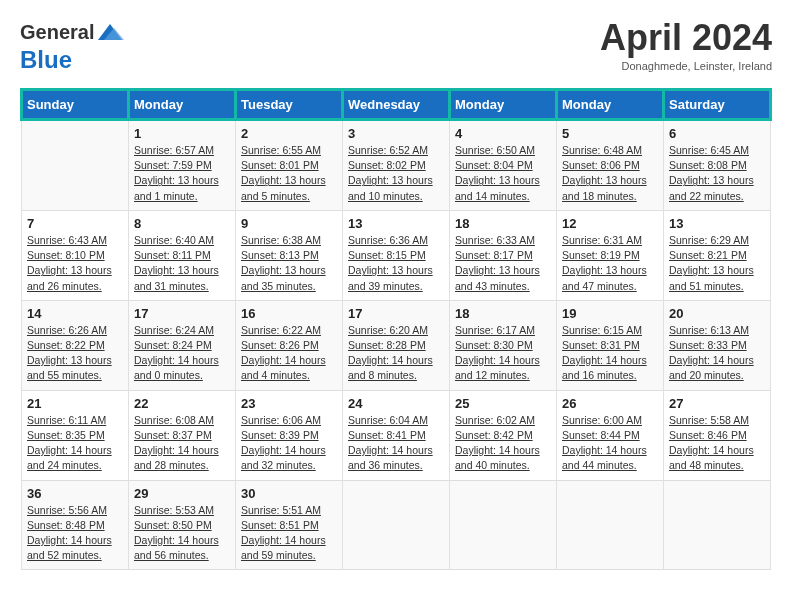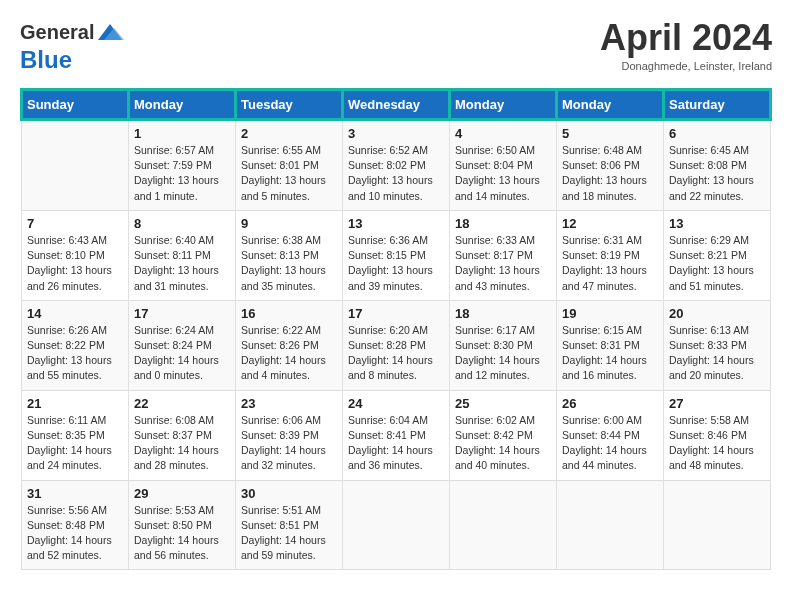--- a/index.html
+++ b/index.html
@@ -96,20 +96,21 @@
     .day-num {
       font-weight: bold;
       font-size: 13px;
       color: #222;
       margin-bottom: 2px;
     }
     .day-info {
       color: #333;
       font-size: 10.5px;
       line-height: 1.45;
+      text-decoration: underline;
     }
     .empty-cell {
       background: transparent;
     }
   </style>
 </head>
 <body>
 
 <div class="page">
   <div class="header">
@@ -256,21 +257,21 @@
             <div class="day-num">26</div>
             <div class="day-info">Sunrise: 6:00 AM<br>Sunset: 8:44 PM<br>Daylight: 14 hours<br>and 44 minutes.</div>
           </td>
           <td>
             <div class="day-num">27</div>
             <div class="day-info">Sunrise: 5:58 AM<br>Sunset: 8:46 PM<br>Daylight: 14 hours<br>and 48 minutes.</div>
           </td>
         </tr>
         <tr>
           <td>
-            <div class="day-num">31</div>
+            <div class="day-num">36</div>
             <div class="day-info">Sunrise: 5:56 AM<br>Sunset: 8:48 PM<br>Daylight: 14 hours<br>and 52 minutes.</div>
           </td>
           <td>
             <div class="day-num">29</div>
             <div class="day-info">Sunrise: 5:53 AM<br>Sunset: 8:50 PM<br>Daylight: 14 hours<br>and 56 minutes.</div>
           </td>
           <td>
             <div class="day-num">30</div>
             <div class="day-info">Sunrise: 5:51 AM<br>Sunset: 8:51 PM<br>Daylight: 14 hours<br>and 59 minutes.</div>
           </td>

